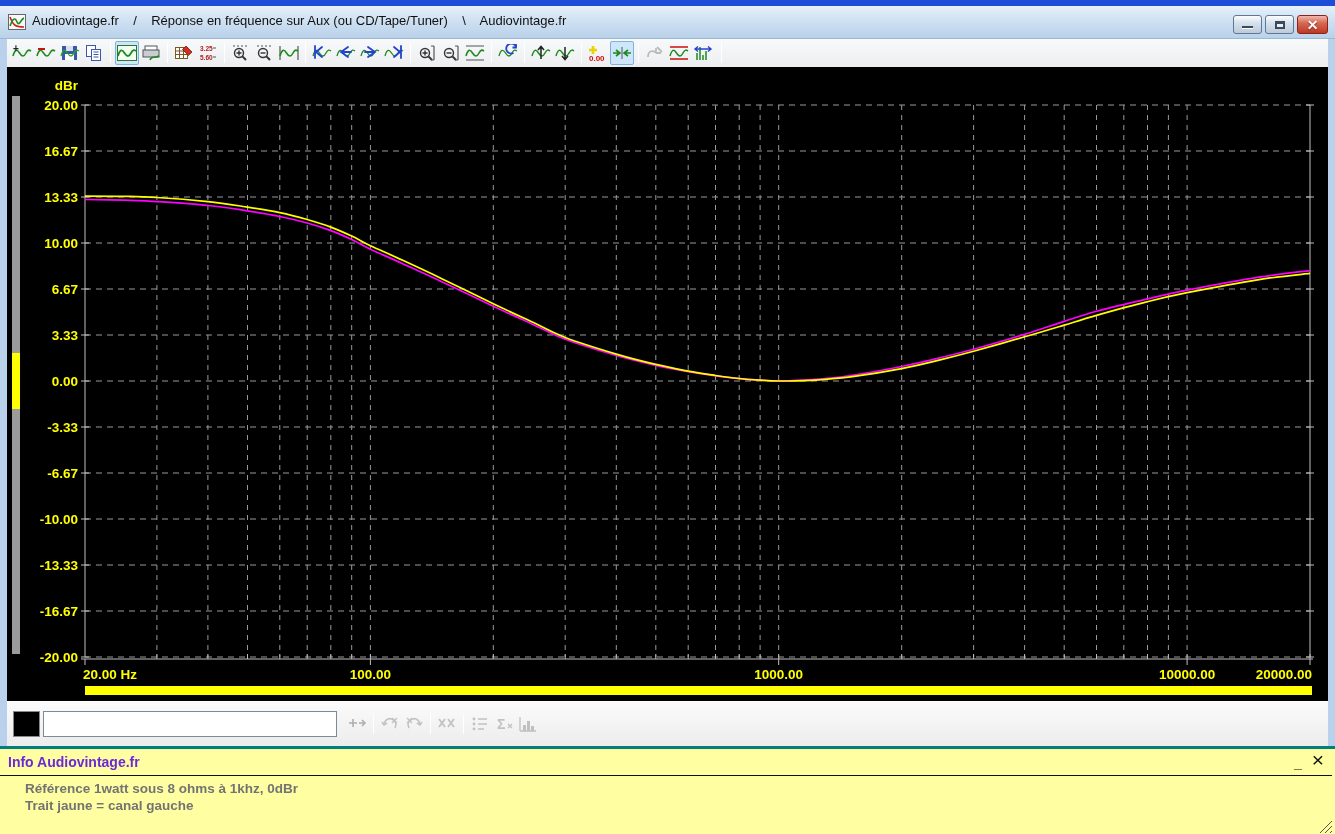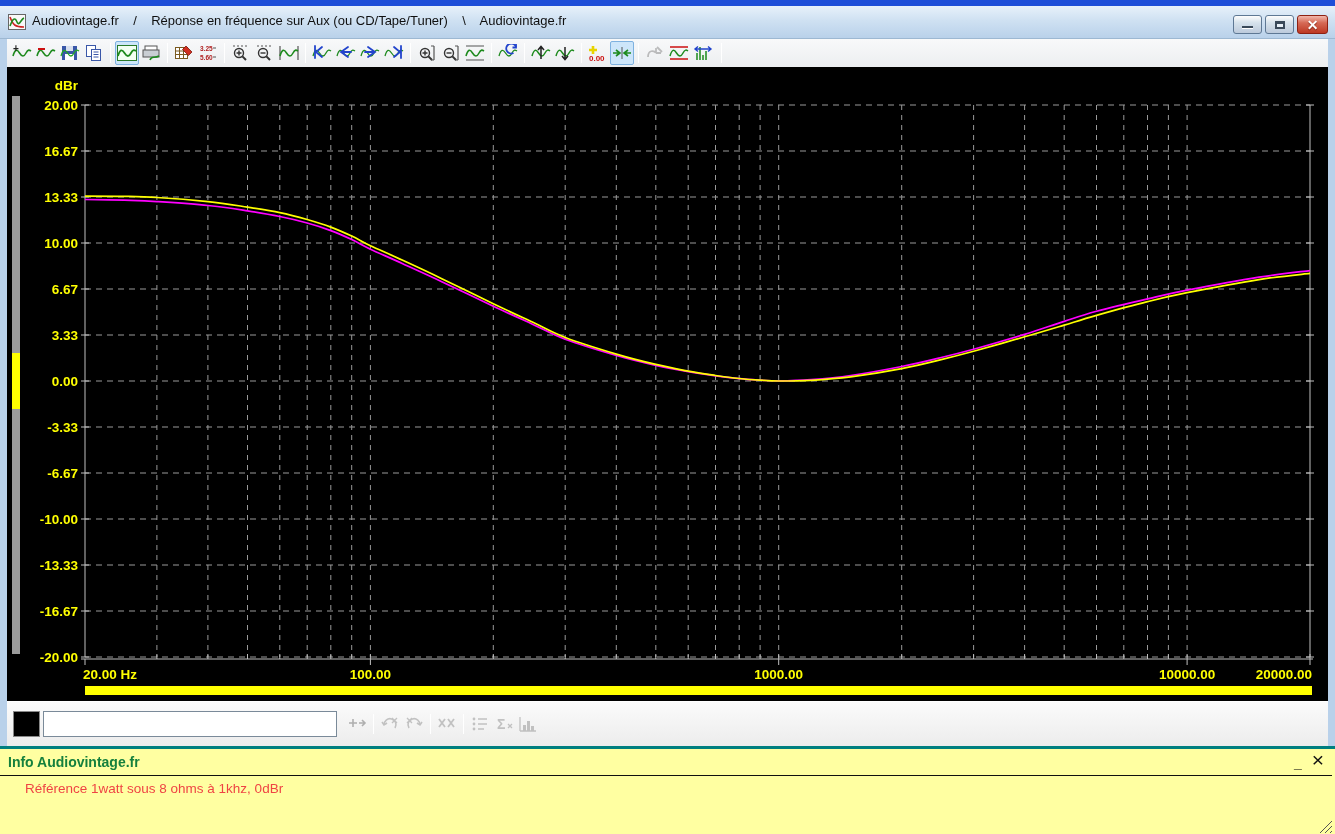--- a/index.html
+++ b/index.html
@@ -42,23 +42,23 @@
   #bottombar{position:absolute;left:7px;top:695px;width:1321px;height:45px;
     background:linear-gradient(#fbfbfb,#ececec);border-top:1px solid #ffffff;
     display:flex;align-items:center;}
   #color-swatch{width:27px;height:26px;background:#000;border:1px solid #888;margin-left:6px;}
   #marker-input{width:294px;height:26px;margin-left:3px;border:1px solid #7a8a99;background:#fff;
     font-size:13px;padding:0 4px;font-family:"Liberation Sans",sans-serif;}
   #bottom-icons{display:flex;align-items:center;margin-left:8px;}
   
   #infopanel{position:absolute;left:0;top:740px;width:1335px;height:90px;background:#ffffa1;
     border-top:3px solid #007f7f;}
-  #info-header{position:absolute;left:8px;top:5px;font-size:14px;font-weight:bold;color:#15803d;}
+  #info-header{position:absolute;left:8px;top:5px;font-size:14px;font-weight:bold;color:#6d28d9;}
   #info-underline{position:absolute;left:0;top:26px;width:1332px;height:1px;background:#101010;}
-  #info-body{position:absolute;left:25px;top:31px;font-size:13.5px;font-weight:normal;color:#ef4444;line-height:17px;}
+  #info-body{position:absolute;left:25px;top:31px;font-size:13.5px;font-weight:bold;color:#737373;line-height:17px;}
   #panel-min{position:absolute;left:1290px;top:2px;width:16px;height:18px;color:#101010;
     font-size:14px;font-weight:bold;text-align:center;line-height:24px;}
   #panel-close{position:absolute;left:1308px;top:0px;width:20px;height:22px;color:#101010;
     font-size:21px;font-weight:400;text-align:center;line-height:22px;}
   #resize-grip{position:absolute;right:2px;bottom:2px;width:20px;height:20px;}
   #bottomstrip{position:absolute;left:0;top:830px;width:1335px;height:4px;background:#b0c6dc;border-top:1px solid #98aec4;}
   #rightstrip{position:absolute;left:1328px;top:33px;width:7px;height:707px;background:#b9d1ea;}
   #leftstrip{position:absolute;left:0;top:33px;width:7px;height:707px;background:#b9d1ea;}
 </style>
 </head>
@@ -463,20 +463,21 @@
       </div>
   </div>
 
   <div id="infopanel">
     <div id="info-header">Info Audiovintage.fr</div>
     <div id="panel-min">_</div>
     <div id="panel-close">×</div>
     <div id="info-underline"></div>
     <div id="info-body">
         <div>Référence 1watt sous 8 ohms à 1khz, 0dBr</div>
+        <div>Trait jaune = canal gauche</div>
       </div>
     <div id="resize-grip">
       <svg width="20" height="20" viewBox="0 0 20 20">
         <path d="M19,7 L7,19 M19,12 L12,19 M19,17 L17,19" stroke="#555" stroke-width="1" fill="none"></path>
       </svg>
     </div>
   </div>
 
   <div id="bottomstrip"></div>
 </div>

